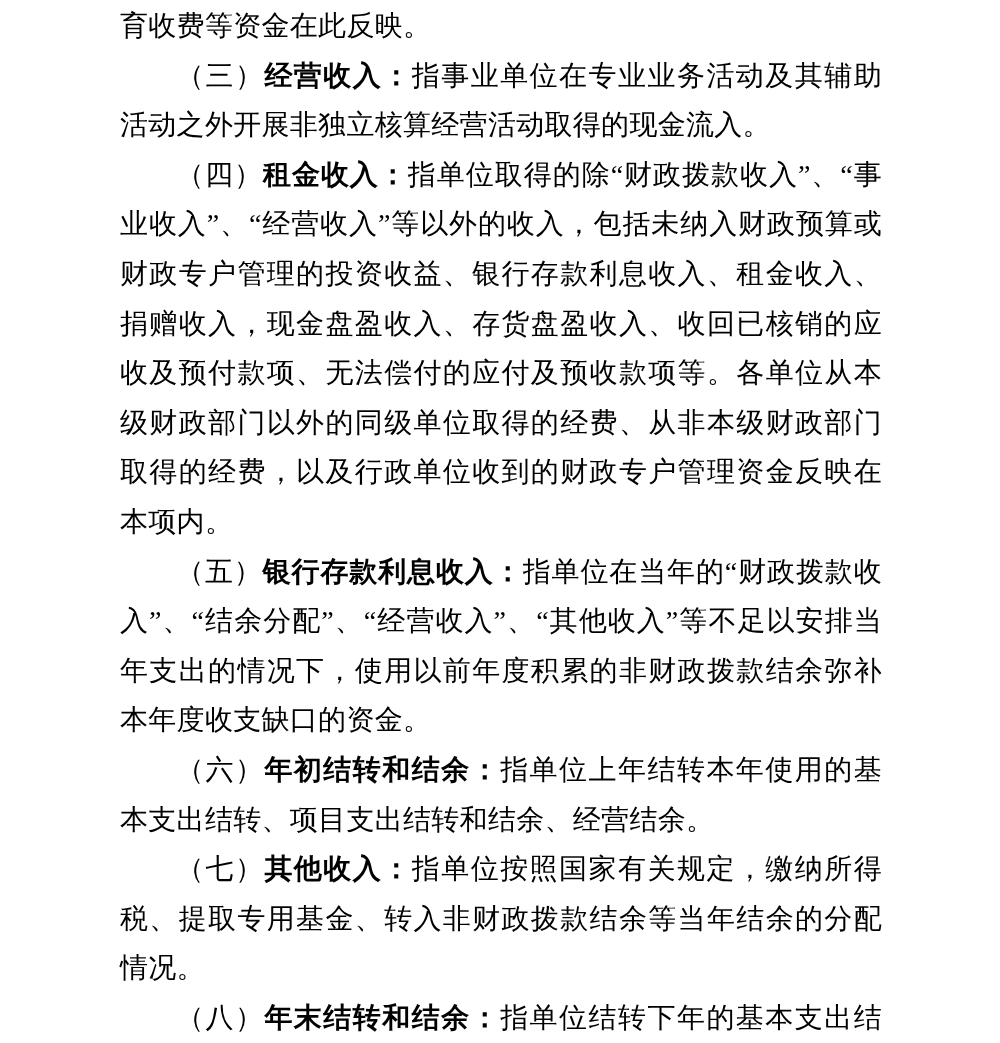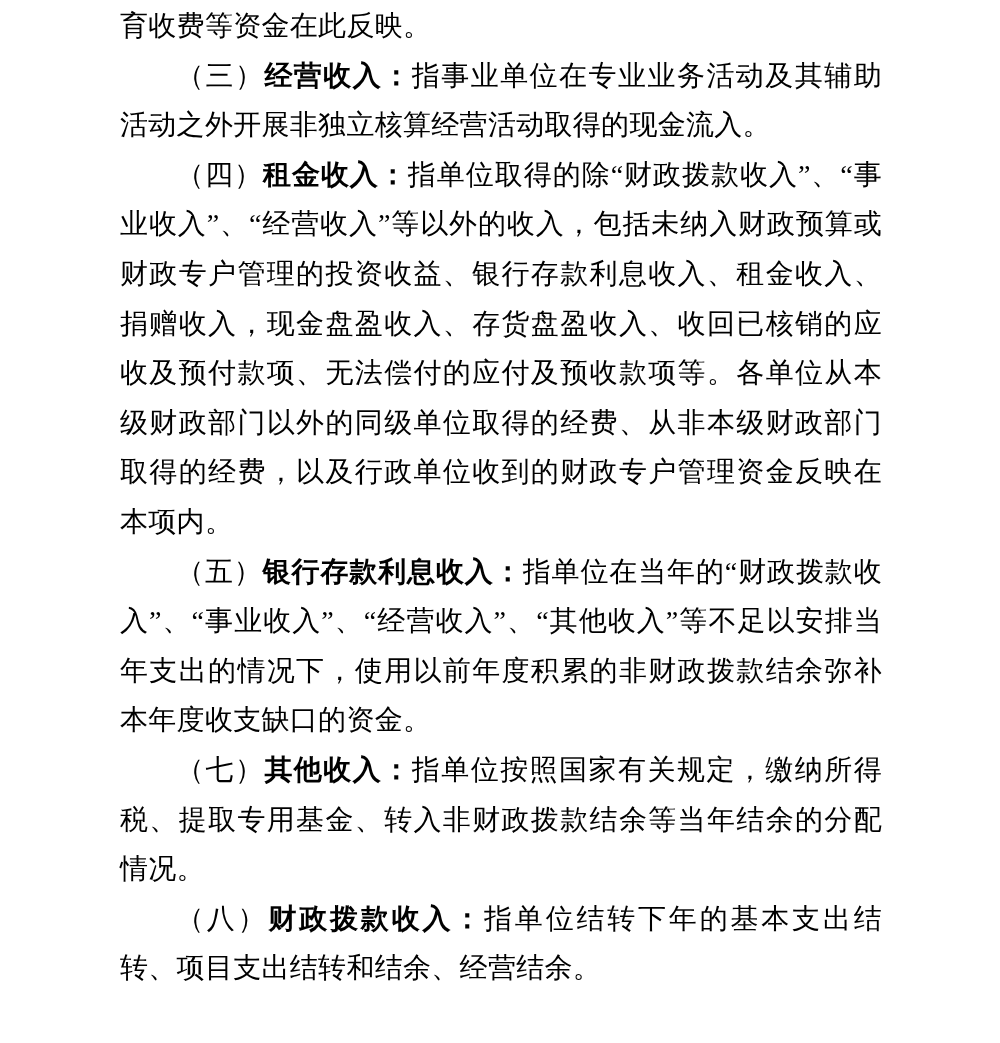--- a/index.html
+++ b/index.html
@@ -41,19 +41,20 @@
 </head>
 <body>
 
 <div class="page">
   <p class="cont">育收费等资金在此反映。</p>
 
   <p class="para"><span>（三）</span><span class="term">经营收入：</span><span>指事业单位在专业业务活动及其辅助活动之外开展非独立核算经营活动取得的现金流入。</span></p>
 
   <p class="para"><span>（四）</span><span class="term">租金收入：</span><span>指单位取得的除“财政拨款收入”、“事业收入”、“经营收入”等以外的收入，包括未纳入财政预算或财政专户管理的投资收益、银行存款利息收入、租金收入、捐赠收入，现金盘盈收入、存货盘盈收入、收回已核销的应收及预付款项、无法偿付的应付及预收款项等。各单位从本级财政部门以外的同级单位取得的经费、从非本级财政部门取得的经费，以及行政单位收到的财政专户管理资金反映在本项内。</span></p>
 
-  <p class="para"><span>（五）</span><span class="term">银行存款利息收入：</span><span>指单位在当年的“财政拨款收入”、“事业收入”、“经营收入”、“其他收入”等不足以安排当年支出的情况下，使用以前年度积累的非财政拨款结余弥补本年度收支缺口的资金。</span></p>
+  <p class="para"><span>（五）</span><span class="term">银行存款利息收入：</span><span>指单位在当年的“财政拨款收入”、“结余分配”、“经营收入”、“其他收入”等不足以安排当年支出的情况下，使用以前年度积累的非财政拨款结余弥补本年度收支缺口的资金。</span></p>
 
+  <p class="para"><span>（六）</span><span class="term">年初结转和结余：</span><span>指单位上年结转本年使用的基本支出结转、项目支出结转和结余、经营结余。</span></p>
 
   <p class="para"><span>（七）</span><span class="term">其他收入：</span><span>指单位按照国家有关规定，缴纳所得税、提取专用基金、转入非财政拨款结余等当年结余的分配情况。</span></p>
 
-  <p class="para"><span>（八）</span><span class="term">财政拨款收入：</span><span>指单位结转下年的基本支出结转、项目支出结转和结余、经营结余。</span></p>
+  <p class="para"><span>（八）</span><span class="term">年末结转和结余：</span><span>指单位结转下年的基本支出结转、项目支出结转和结余、经营结余。</span></p>
 </div>
 
 </body></html>

